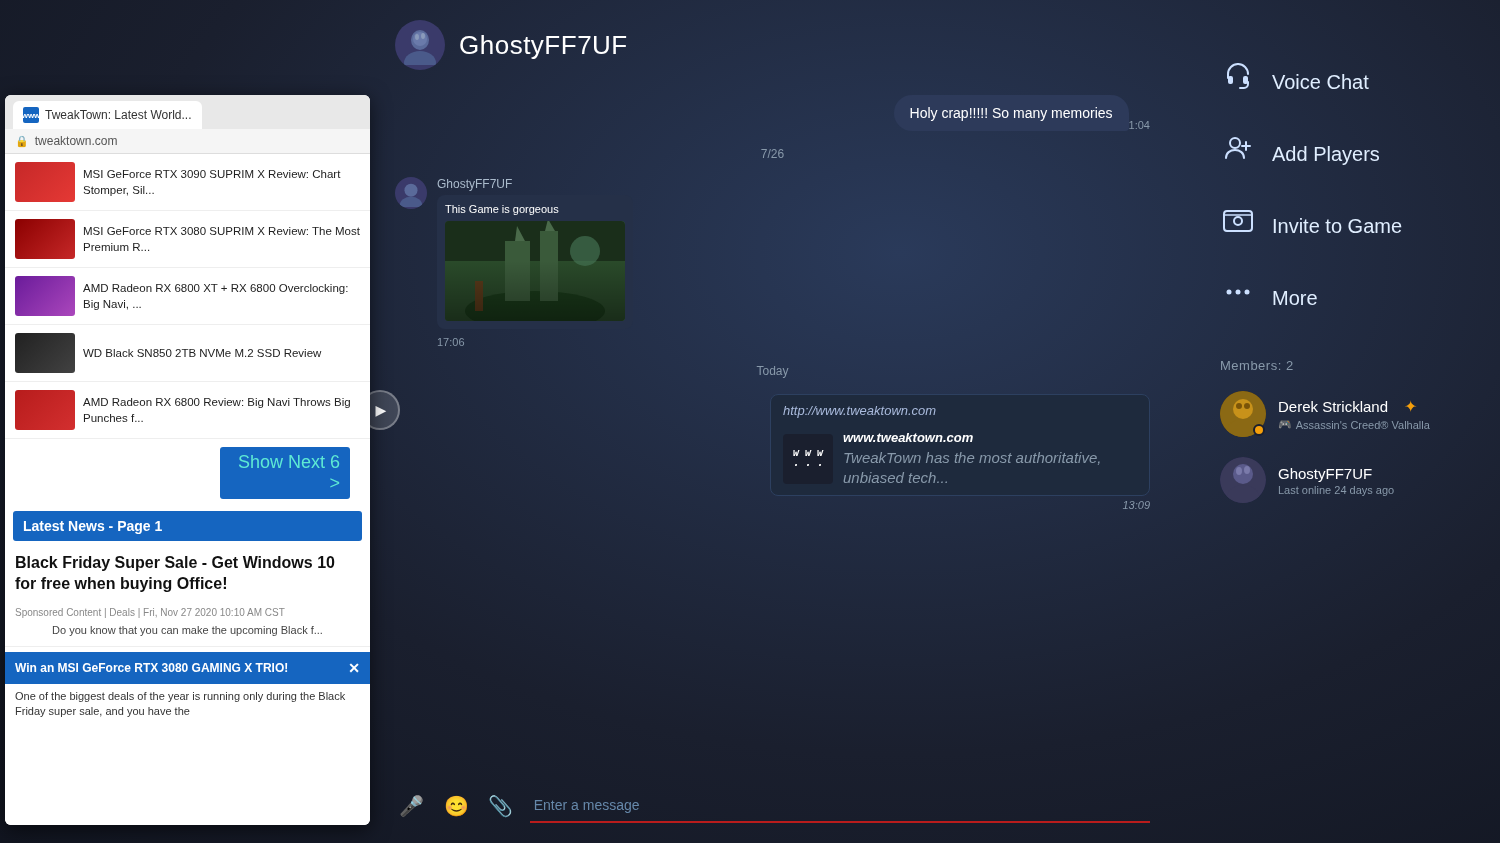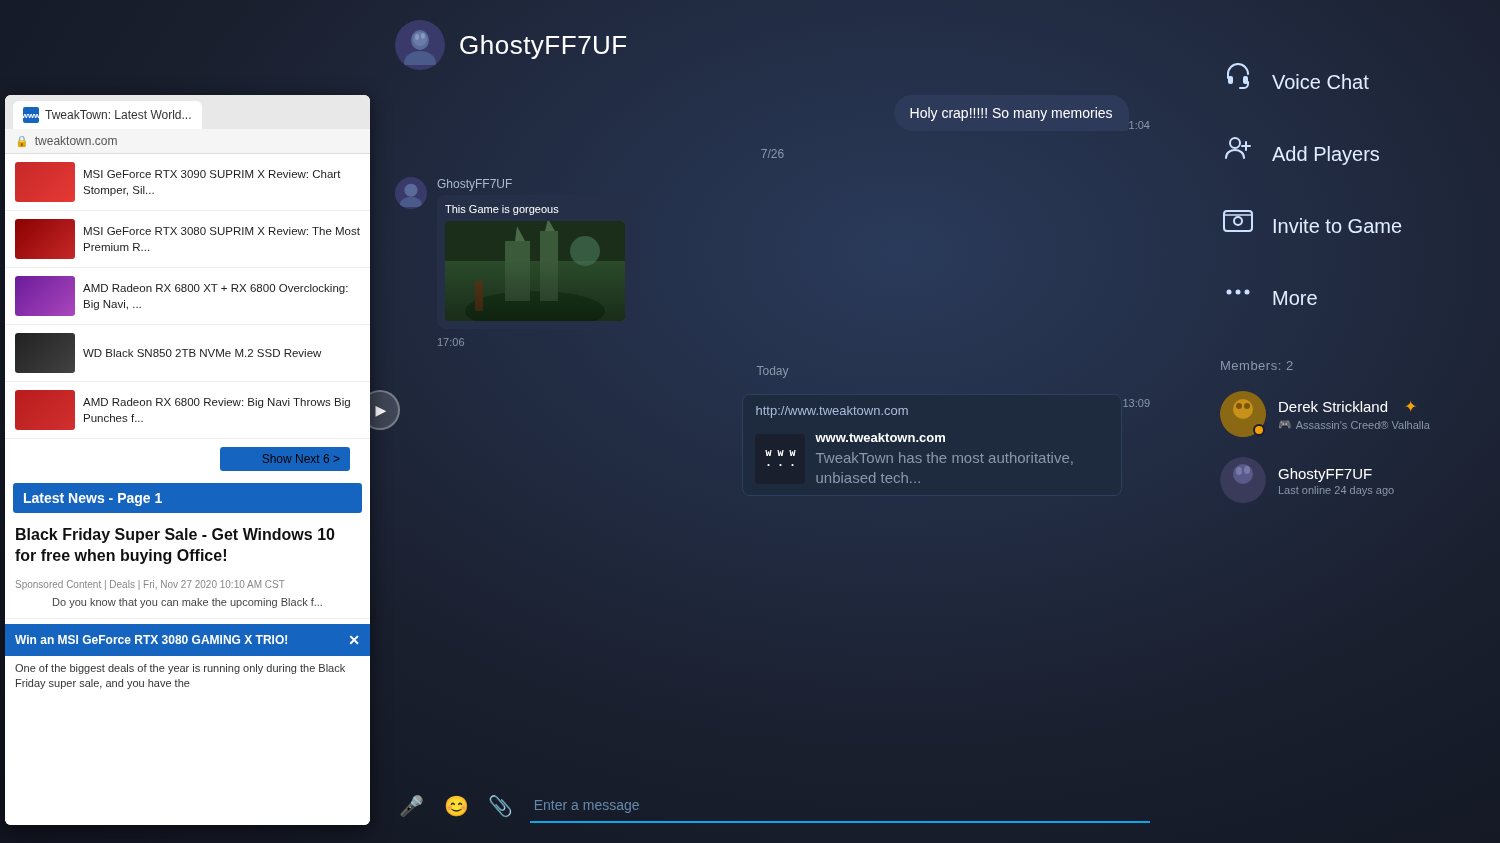--- a/index.html
+++ b/index.html
@@ -123,22 +123,22 @@
       font-size: 11.5px;
       color: #222;
       line-height: 1.4;
     }
 
     .show-next-btn {
       display: block;
       text-align: right;
       padding: 5px 10px;
       background: #1565c0;
-      color: #000000;
-      font-size: 12px;
+      color: #5eead4;
+      font-size: 18px;
       text-decoration: none;
       cursor: pointer;
       width: 130px;
       margin: 4px 10px 4px auto;
       border-radius: 3px;
     }
 
     .latest-news-header {
       background: #1565c0;
       color: white;
@@ -402,21 +402,21 @@
       cursor: pointer;
       background: none;
       border: none;
       padding: 4px;
     }
 
     .message-input {
       flex: 1;
       background: transparent;
       border: none;
-      border-bottom: 2px solid #0ea5e9;
+      border-bottom: 2px solid #b91c1c;
       color: #86efac;
       font-size: 14px;
       padding: 8px 4px;
       outline: none;
     }
 
     .message-input::placeholder { color: #6688aa; }
 
     
     .play-btn-overlay {
@@ -669,21 +669,21 @@
               <rect x="30" y="60" width="8" height="30" fill="#5a3a1a"></rect>
             </svg>
           </div>
         </div>
         <div class="message-time" style="text-align:left;">17:06</div>
       </div>
     </div>
 
     <div class="date-divider">Today</div>
 
-    <div style="align-self: flex-end; display: flex; flex-direction: row; ">
+    <div style="align-self: flex-end; display: flex; flex-direction: column;  font-style: italic;">
       <div class="link-card">
         <div class="link-url">http://www.tweaktown.com</div>
         <div class="link-preview">
           <div class="link-favicon">
             <div class="www-text">w w w<br>· · ·</div>
           </div>
           <div class="link-info">
             <div class="link-site-name">www.tweaktown.com</div>
             <div class="link-desc">TweakTown has the most authoritative, unbiased tech...</div>
           </div>

